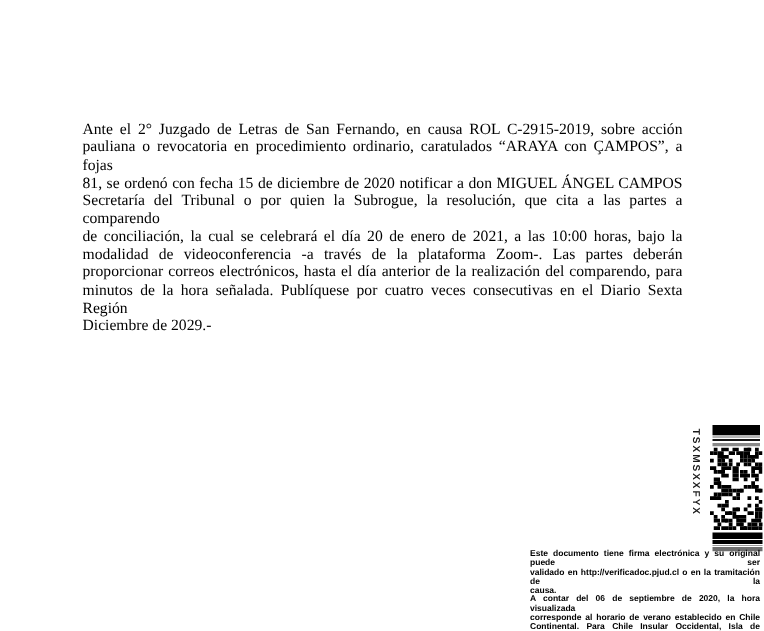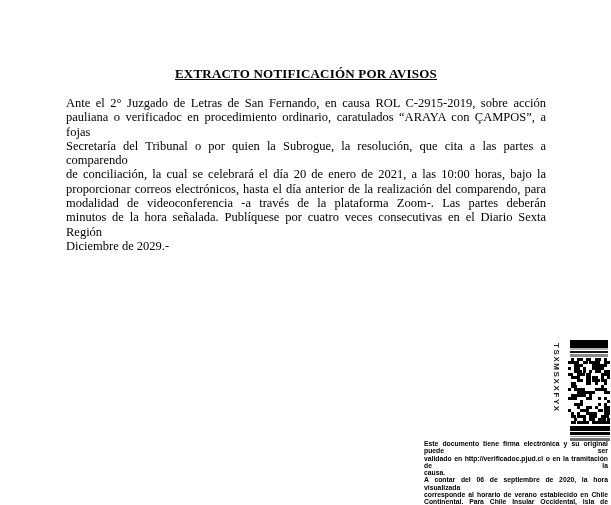--- a/index.html
+++ b/index.html
@@ -84,30 +84,30 @@
     font-weight: 700;
     line-height: 7.3px;
     color: #000;
   }
 </style>
 </head>
 <body>
 
 <div class="page">
 
-  <div class="doc-title">EXTRACTO NOTIFICACIÓN POR AVISOS</div>
 
   <div class="body-text">
 
   <div class="jline">Ante el 2° Juzgado de Letras de San Fernando, en causa ROL C-2915-2019, sobre acción</div>
-      <div class="jline">pauliana o verificadoc en procedimiento ordinario, caratulados “ARAYA con ÇAMPOS”, a fojas</div>
+      <div class="jline">pauliana o revocatoria en procedimiento ordinario, caratulados “ARAYA con ÇAMPOS”, a fojas</div>
+      <div class="jline">81, se ordenó con fecha 15 de diciembre de 2020 notificar a don MIGUEL ÁNGEL CAMPOS</div>
       <div class="jline">Secretaría del Tribunal o por quien la Subrogue, la resolución, que cita a las partes a comparendo</div>
       <div class="jline">de conciliación, la cual se celebrará el día 20 de enero de 2021, a las 10:00 horas, bajo la</div>
+      <div class="jline">modalidad de videoconferencia -a través de la plataforma Zoom-. Las partes deberán</div>
       <div class="jline">proporcionar correos electrónicos, hasta el día anterior de la realización del comparendo, para</div>
-      <div class="jline">modalidad de videoconferencia -a través de la plataforma Zoom-. Las partes deberán</div>
       <div class="jline">minutos de la hora señalada. Publíquese por cuatro veces consecutivas en el Diario Sexta Región</div>
       <div class="jline is-last">Diciembre de 2029.-</div>
     </div>
 
   <div class="barcode-group">
     <div class="barcode-code">TSXMSXXFYX</div>
     <div class="barcode-start"></div>
     <div class="barcode-matrix">
         <div class="cell" style="left: 3px; top: 0px;"></div>
         <div class="cell" style="left: 9px; top: 0px;"></div>

